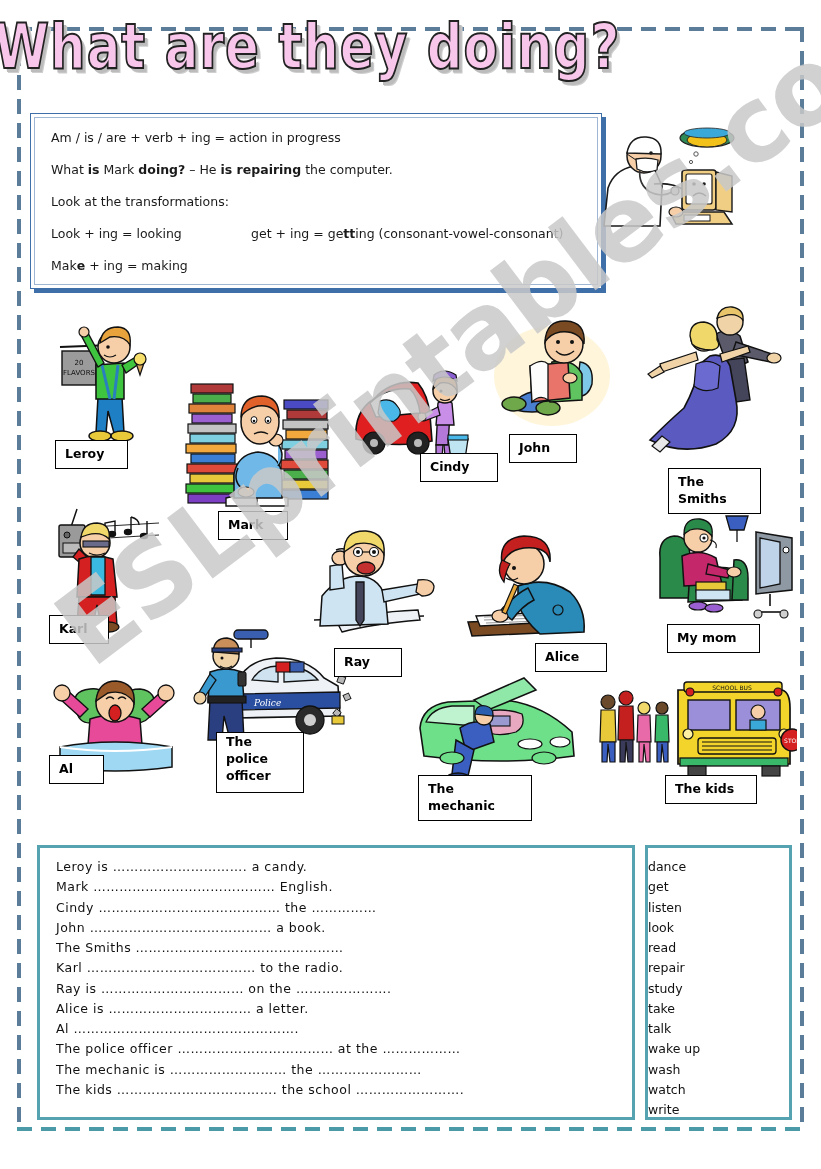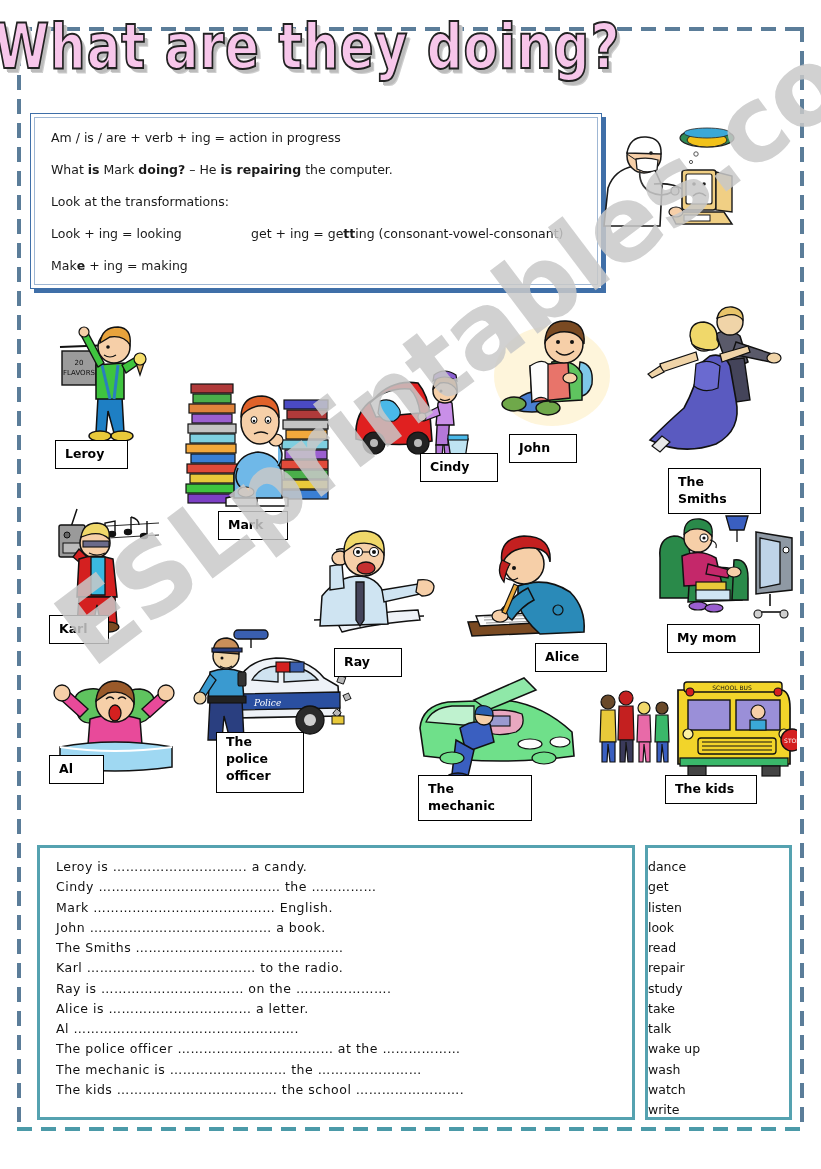--- a/index.html
+++ b/index.html
@@ -713,22 +713,22 @@
   </div>
   <div class="label" style="left:643px; top:475px; width:92px;">The kids</div>
 </div>
 
 <div id="watermark">
   <div class="wm-text">ESLprintables.com</div>
 </div>
 
 <div id="exercise-box">
   <div class="ex-line dots">Leroy is …………………………. a candy.</div>
+  <div class="ex-line dots">Mark …………………………………… English.</div>
   <div class="ex-line dots">Cindy …………………………………… the ……………</div>
-  <div class="ex-line dots">Mark …………………………………… English.</div>
   <div class="ex-line dots">John …………………………………… a book.</div>
   <div class="ex-line dots">The Smiths …………………………………………</div>
   <div class="ex-line dots">Karl ………………………………… to the radio.</div>
   <div class="ex-line dots">Ray is …………………………… on the ………………….</div>
   <div class="ex-line dots">Alice is …………………………… a letter.</div>
   <div class="ex-line dots">Al …………………………………………….</div>
   <div class="ex-line dots">The police officer ……………………………… at the ………………</div>
   <div class="ex-line dots">The mechanic is ……………………… the ……………………</div>
   <div class="ex-line dots">The kids ………………………………. the school …………………….</div>
 </div>

